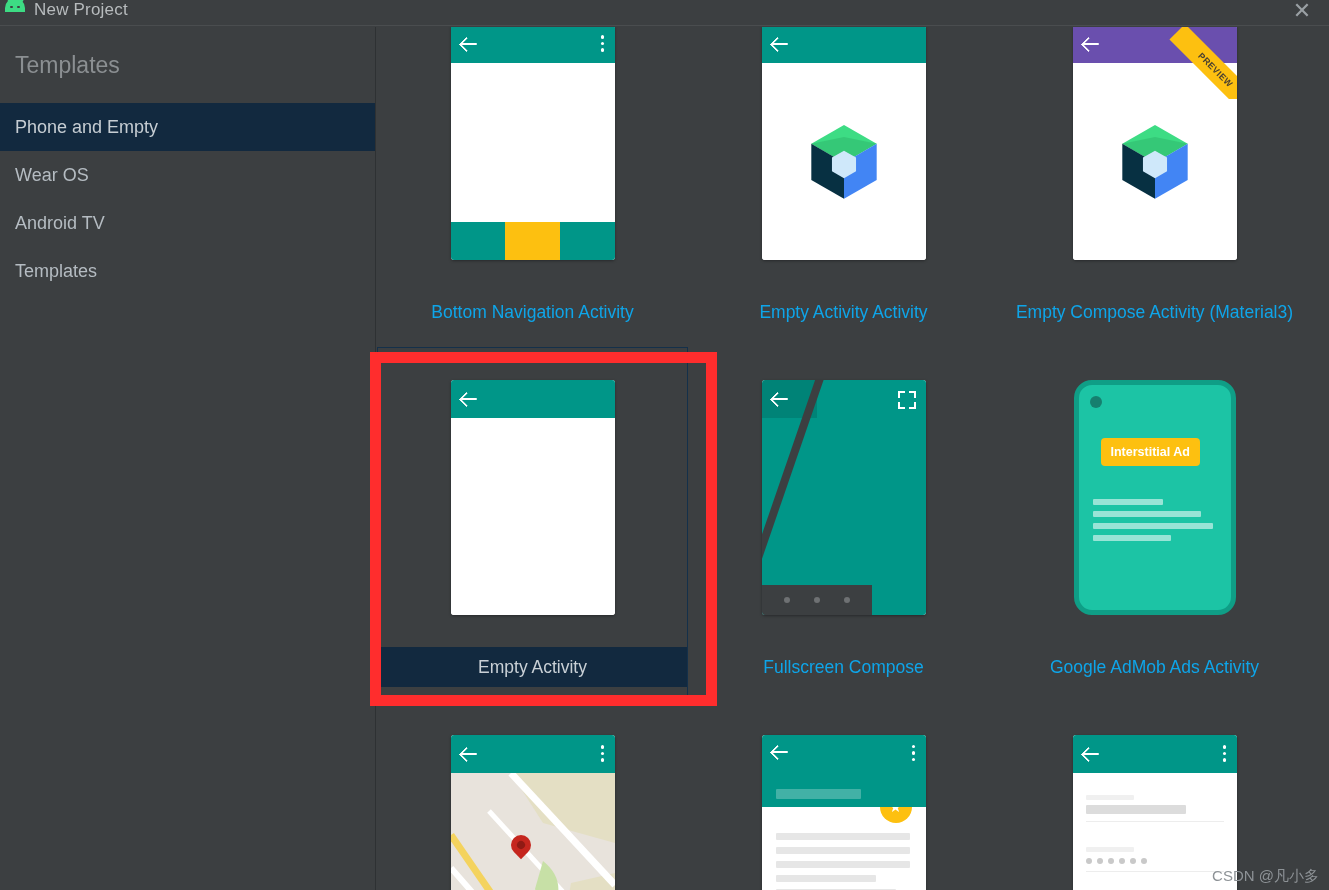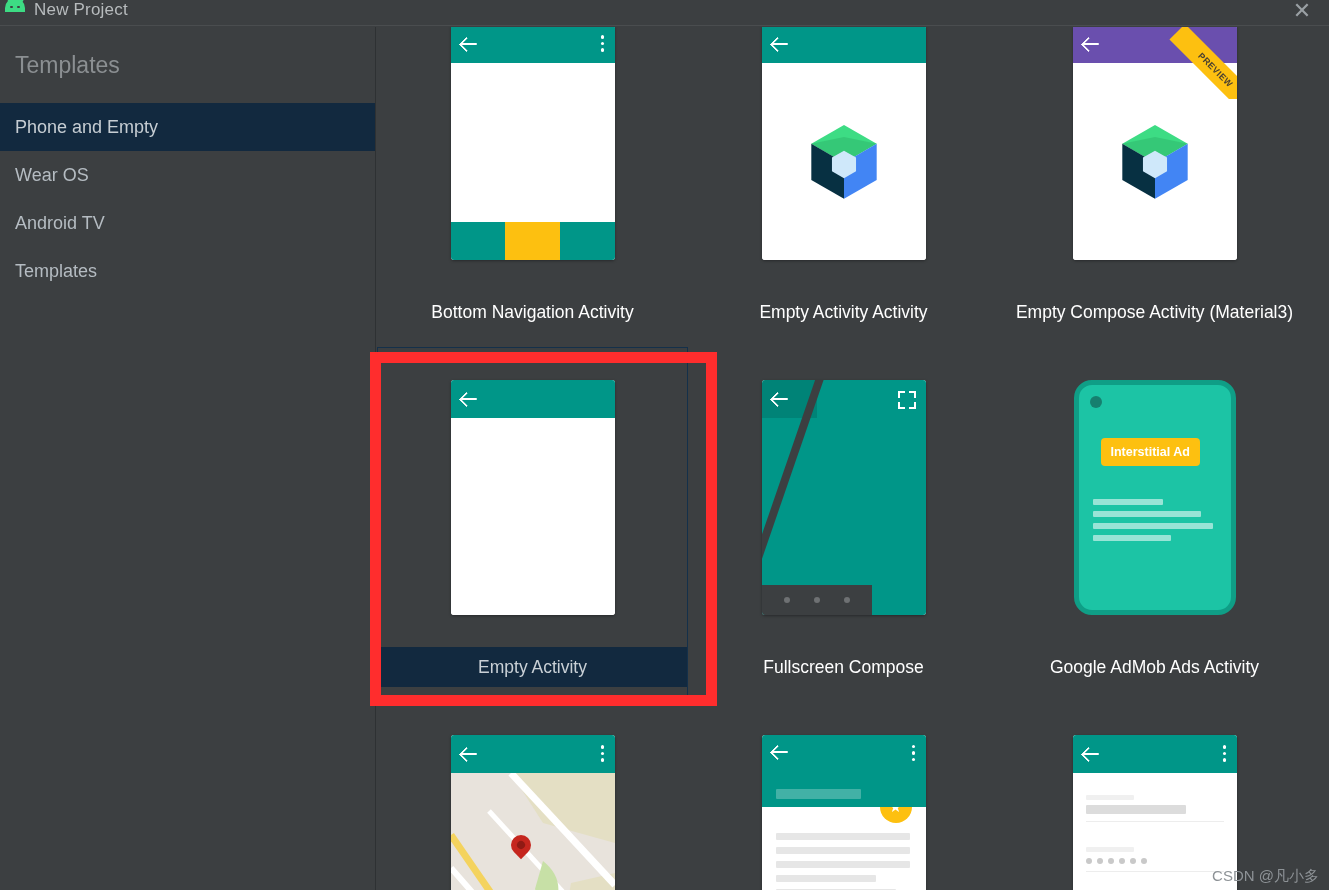--- a/index.html
+++ b/index.html
@@ -143,21 +143,21 @@
     align-items: center;
     justify-content: center;
   }
   .cell-label {
     width: 100%;
     height: 40px;
     display: flex;
     align-items: center;
     justify-content: center;
     font-size: 17.5px;
-    color: #ffffff;
+    color: #0ea5e9;
     white-space: nowrap;
   }
   .cell.selected .cell-label {
     background: #12293f;
     color: #c9d0d6;
   }
   .cell.selected {
     outline: 1px solid #14304a;
     outline-offset: -1px;
   }

